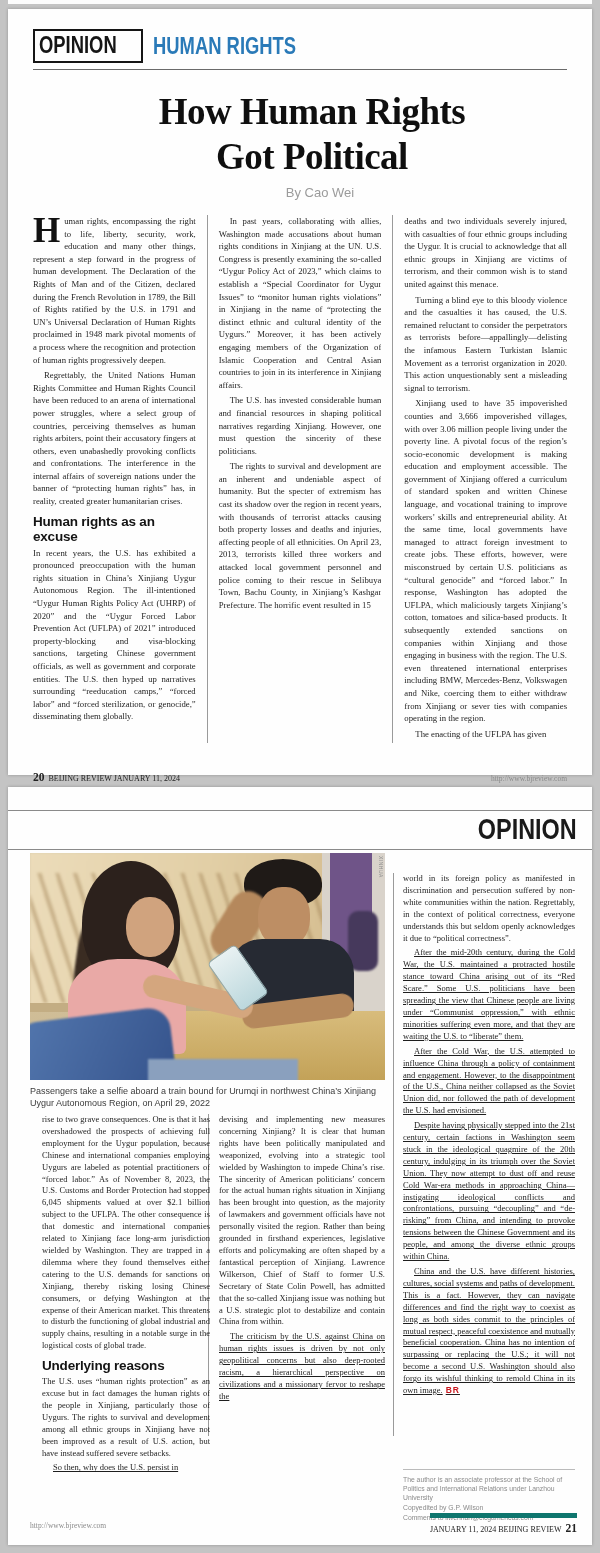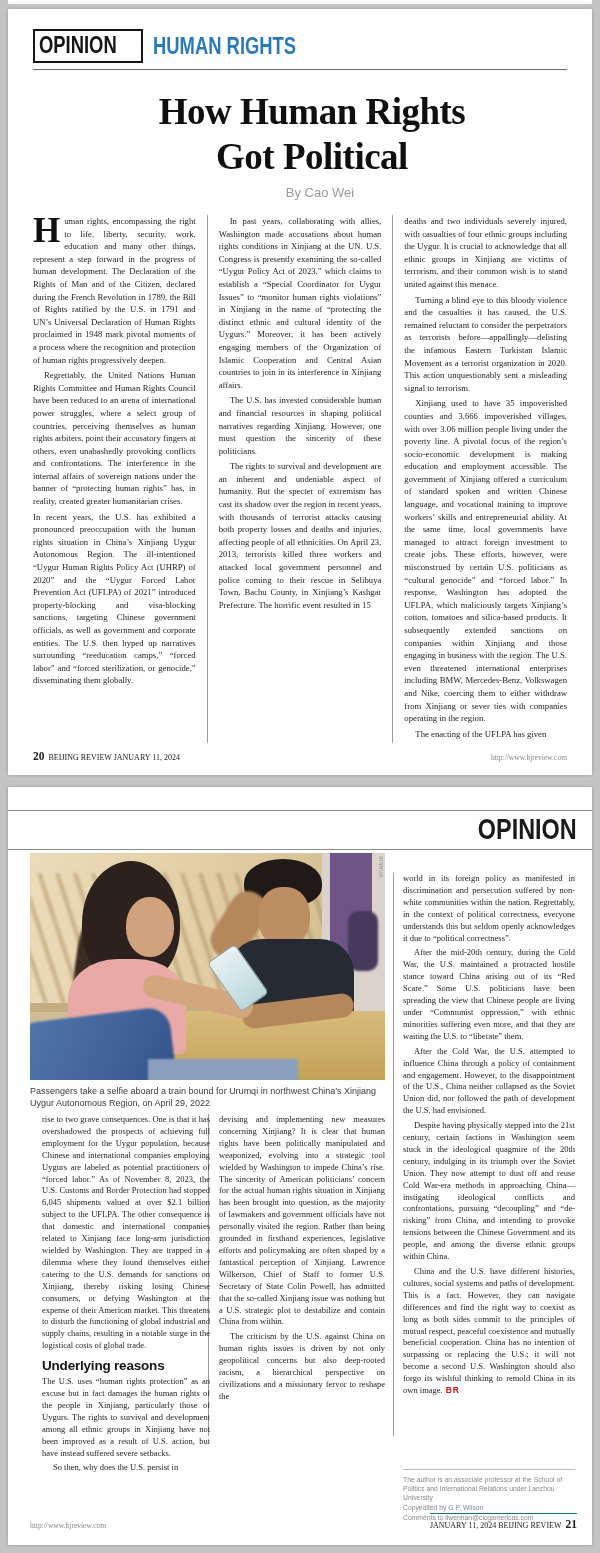--- a/index.html
+++ b/index.html
@@ -34,21 +34,21 @@
   .cols3{position:absolute;left:25px;top:206px;width:534px;height:528px;display:flex;overflow:hidden;}
   .cols3 .col{width:170px;overflow:hidden;}
   .cols3 .col + .col{border-left:1px solid #9a9a9a;margin-left:11px;padding-left:11px;width:170px;}
   .bodytext p{margin:0 0 3px 0;font-size:8.7px;line-height:12.6px;text-align:justify;color:#1e1e1e;}
   .bodytext p.indent{text-indent:11px;}
   h2.sec-head{margin:6px 0 3px 0;font-family:"Liberation Sans",sans-serif;font-weight:bold;font-size:13.5px;color:#141414;letter-spacing:-.2px;}
   .dropcap{float:left;font-weight:bold;font-size:35px;line-height:28px;padding:2px 4px 0 0;color:#111;}
 
   
   .p1-footer{position:absolute;left:25px;top:741px;width:534px;display:flex;justify-content:space-between;align-items:baseline;}
-  .folio{font-size:8px;color:#222;}
+  .folio{font-size:8px;color:#222;margin-top:21px;}
   .folio b{font-size:11.5px;margin-right:4px;}
   .site-url{font-size:7.5px;color:#8a8a8a;}
 
   
   .p2-rule-a{position:absolute;left:0px;top:23px;width:584px;height:1px;background:#8a8a8a;}
   .p2-rule-b{position:absolute;left:0px;top:62px;width:584px;height:1px;background:#8a8a8a;}
   .p2-kicker{position:absolute;right:15px;top:25px;font-family:"Liberation Sans",sans-serif;
     font-weight:bold;font-size:30px;color:#1a1a1a;transform:scaleX(.78);transform-origin:right center;}
 
   
@@ -78,36 +78,36 @@
   .ph-blue{left:-12px;top:162px;width:155px;height:75px;background:linear-gradient(120deg,#5377ae,#35538c);border-radius:22px;transform:rotate(-7deg);filter:blur(.8px);}
   .ph-seat{left:118px;top:206px;width:150px;height:24px;background:#8aa0be;filter:blur(1px);}
   .ph-credit{right:1px;top:3px;writing-mode:vertical-rl;font-family:"Liberation Sans",sans-serif;font-size:5px;color:#8c8c8c;letter-spacing:.5px;}
 
   .caption{position:absolute;left:22px;top:299px;width:352px;
     font-family:"Liberation Sans",sans-serif;font-size:9px;line-height:11.5px;color:#3c3c3c;}
 
   
   .p2col{position:absolute;overflow:hidden;}
   .p2col p{margin:0 0 3px 0;font-size:8.5px;line-height:11.9px;text-align:justify;color:#1e1e1e;}
-  .p2col p.indent{text-indent:11px;}
+  .p2col p.indent{text-indent:11px;text-decoration:underline;}
   .p2-left{left:34px;top:327px;width:168px;height:392px;}
   .p2-mid{left:211px;top:327px;width:166px;height:392px;}
   .p2-right{left:395px;top:86px;width:172px;height:590px;}
   .vsep{position:absolute;width:1px;background:#9a9a9a;}
   .vsep-a{left:200px;top:327px;height:322px;}
   .vsep-b{left:385px;top:86px;height:563px;}
 
   .br-logo{font-family:"Liberation Sans",sans-serif;font-weight:bold;color:#c8161d;font-size:8.5px;letter-spacing:1px;margin-left:3px;}
 
   .author-note{position:absolute;left:395px;top:682px;width:172px;border-top:1px solid #bbb;padding-top:5px;
     font-family:"Liberation Sans",sans-serif;font-size:6.8px;line-height:9px;color:#8a8a8a;}
   .author-note div{margin-bottom:1px;}
 
   .p2-footer-left{position:absolute;left:22px;top:734px;font-size:7.5px;color:#8a8a8a;}
-  .p2-footer-right{position:absolute;right:15px;top:726px;font-size:8px;color:#222;border-top:1px solid #0f766e;padding-top:4px;}
+  .p2-footer-right{position:absolute;right:15px;top:726px;font-size:8px;color:#222;border-top:5px solid #0f766e;padding-top:4px;}
   .p2-footer-right b{font-size:11.5px;margin-left:4px;}
 </style>
 </head>
 <body>
 
 <div class="top-strip"></div>
 
 <div class="page page1">
 
   <div class="kicker-row">
@@ -121,20 +121,21 @@
   <h1 class="article-title">
     <span>How Human Rights</span><br>
     <span>Got Political</span>
   </h1>
   <div class="byline">By Cao Wei</div>
 
   <div class="cols3 bodytext">
     <div class="col">
       <p><span class="dropcap">H</span><span>uman rights, encompassing the right to life, liberty, security, work, education and many other things, represent a step forward in the progress of human development. The Declaration of the Rights of Man and of the Citizen, declared during the French Revolution in 1789, the Bill of Rights ratified by the U.S. in 1791 and UN’s Universal Declaration of Human Rights proclaimed in 1948 mark pivotal moments of a process where the recognition and protection of human rights progressively deepen.</span></p>
       <p class="indent">Regrettably, the United Nations Human Rights Committee and Human Rights Council have been reduced to an arena of international power struggles, where a select group of countries, perceiving themselves as human rights arbiters, point their accusatory fingers at others, even unabashedly provoking conflicts and confrontations. The interference in the internal affairs of sovereign nations under the banner of “protecting human rights” has, in reality, created greater humanitarian crises.</p>
+      <h2 class="sec-head">Human rights as an excuse</h2>
       <p>In recent years, the U.S. has exhibited a pronounced preoccupation with the human rights situation in China’s Xinjiang Uygur Autonomous Region. The ill-intentioned “Uygur Human Rights Policy Act (UHRP) of 2020” and the “Uygur Forced Labor Prevention Act (UFLPA) of 2021” introduced property-blocking and visa-blocking sanctions, targeting Chinese government officials, as well as government and corporate entities. The U.S. then hyped up narratives surrounding “reeducation camps,” “forced labor” and “forced sterilization, or genocide,” disseminating them globally.</p>
     </div>
     <div class="col">
       <p class="indent">In past years, collaborating with allies, Washington made accusations about human rights conditions in Xinjiang at the UN. U.S. Congress is presently examining the so-called “Uygur Policy Act of 2023,” which claims to establish a “Special Coordinator for Uygur Issues” to “monitor human rights violations” in Xinjiang in the name of “protecting the distinct ethnic and cultural identity of the Uygurs.” Moreover, it has been actively engaging members of the Organization of Islamic Cooperation and Central Asian countries to join in its interference in Xinjiang affairs.</p>
       <p class="indent">The U.S. has invested considerable human and financial resources in shaping political narratives regarding Xinjiang. However, one must question the sincerity of these politicians.</p>
       <p class="indent">The rights to survival and development are an inherent and undeniable aspect of humanity. But the specter of extremism has cast its shadow over the region in recent years, with thousands of terrorist attacks causing both property losses and deaths and injuries, affecting people of all ethnicities. On April 23, 2013, terrorists killed three workers and attacked local government personnel and police coming to their rescue in Selibuya Town, Bachu County, in Xinjiang’s Kashgar Prefecture. The horrific event resulted in 15</p>
     </div>
     <div class="col">
       <p>deaths and two individuals severely injured, with casualties of four ethnic groups including the Uygur. It is crucial to acknowledge that all ethnic groups in Xinjiang are victims of terrorism, and their common wish is to stand united against this menace.</p>
       <p class="indent">Turning a blind eye to this bloody violence and the casualties it has caused, the U.S. remained reluctant to consider the perpetrators as terrorists before—appallingly—delisting the infamous Eastern Turkistan Islamic Movement as a terrorist organization in 2020. This action unquestionably sent a misleading signal to terrorism.</p>

